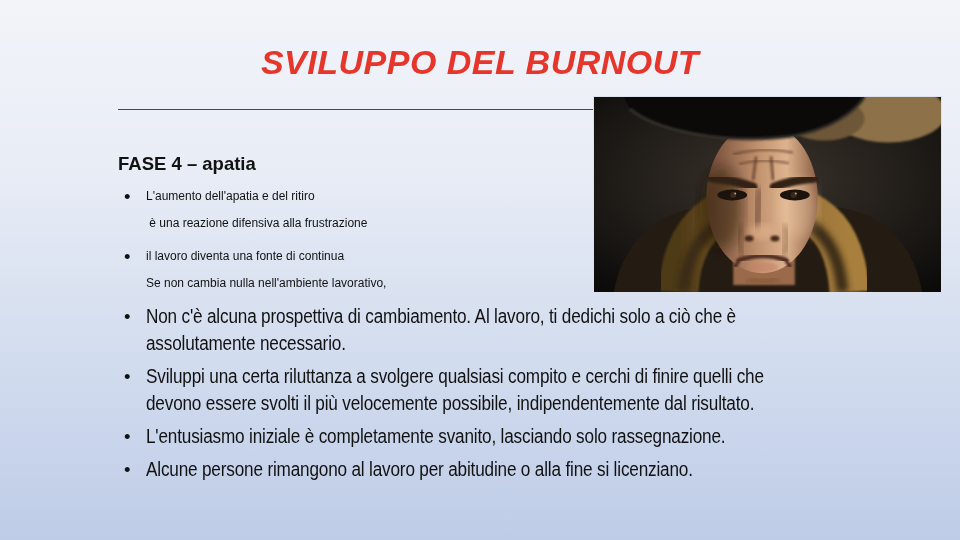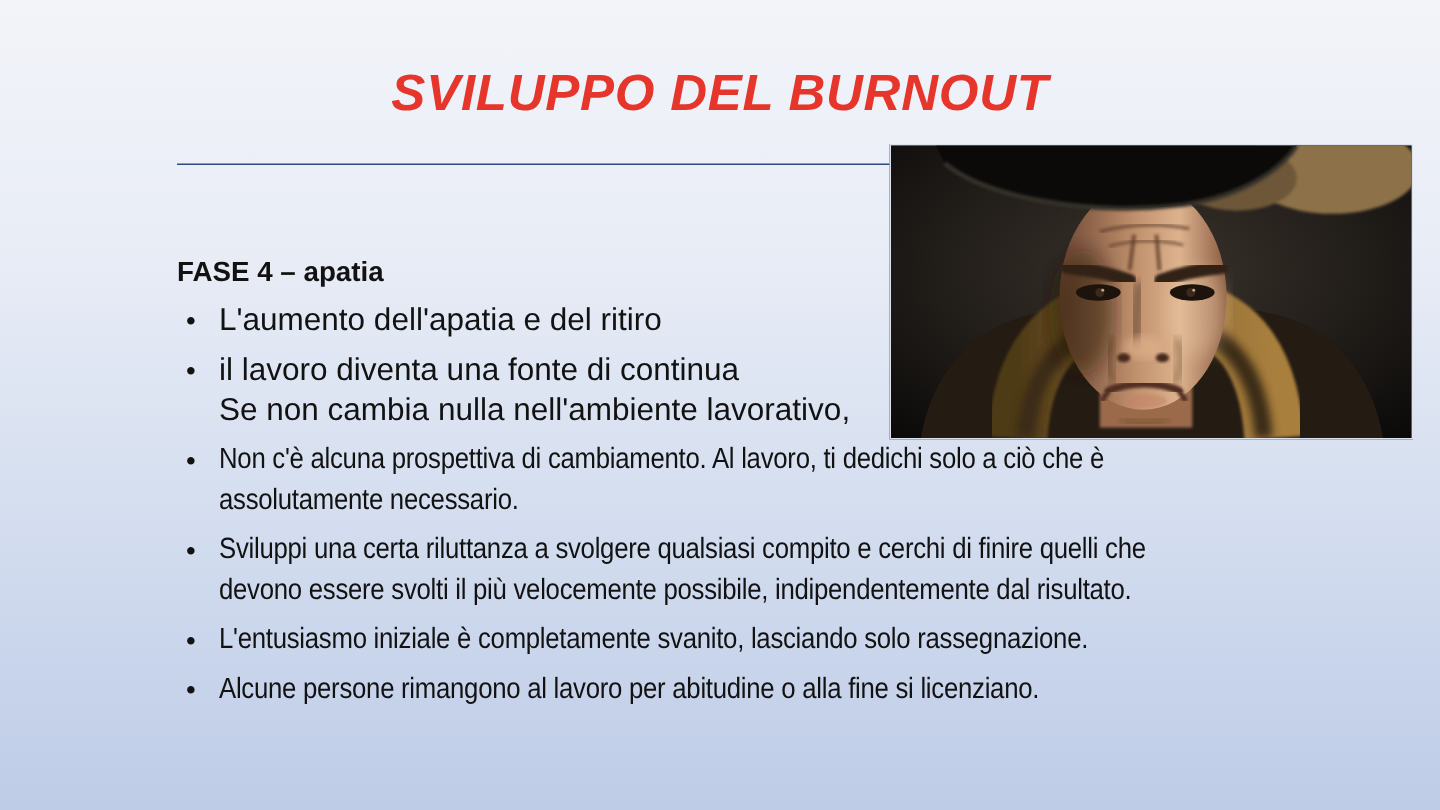--- a/index.html
+++ b/index.html
@@ -16,27 +16,27 @@
   }
   .divider{
     position:absolute;left:118px;top:109px;width:822px;height:0;
     border-top:1.5px solid #31497e;
   }
   .photo{
     position:absolute;left:593px;top:96px;width:349px;height:197px;margin:0;
     border:1px solid #dde3ee;box-sizing:border-box;background:#15120f;
   }
   .photo svg{display:block;width:100%;height:100%;}
-  .content{position:absolute;left:118px;top:167px;width:810px;}
+  .content{position:absolute;left:118px;top:150px;width:810px;}
   .heading{font-weight:bold;font-size:18.5px;line-height:27px;margin:0 0 6px 0;}
   .bullet{display:flex;margin:0 0 6px 0;}
   .marker{flex:0 0 28px;width:28px;padding-left:6px;box-sizing:border-box;
           font-size:18.5px;line-height:27px;}
   .btext{flex:1;min-width:0;}
-  .line{display:block;white-space:pre;font-size:21px;line-height:27px;}
+  .line{display:block;white-space:pre;font-size:12px;line-height:27px;}
   .cond .line{font-size:19.5px;letter-spacing:-.2px;
               transform:scaleX(.88);transform-origin:0 50%;}
 </style>
 </head>
 <body>
 
 <div class="slide">
 
   <h1 class="title">SVILUPPO DEL BURNOUT</h1>
 
@@ -120,20 +120,21 @@
   </figure>
 
   <div class="content">
 
     <p class="heading">FASE 4 – apatia</p>
 
     <div class="bullet">
       <span class="marker">•</span>
       <div class="btext">
         <span class="line">L'aumento dell'apatia e del ritiro</span>
+        <span class="line"> è una reazione difensiva alla frustrazione</span>
       </div>
     </div>
 
     <div class="bullet">
       <span class="marker">•</span>
       <div class="btext">
         <span class="line">il lavoro diventa una fonte di continua</span>
         <span class="line">Se non cambia nulla nell'ambiente lavorativo,</span>
       </div>
     </div>

